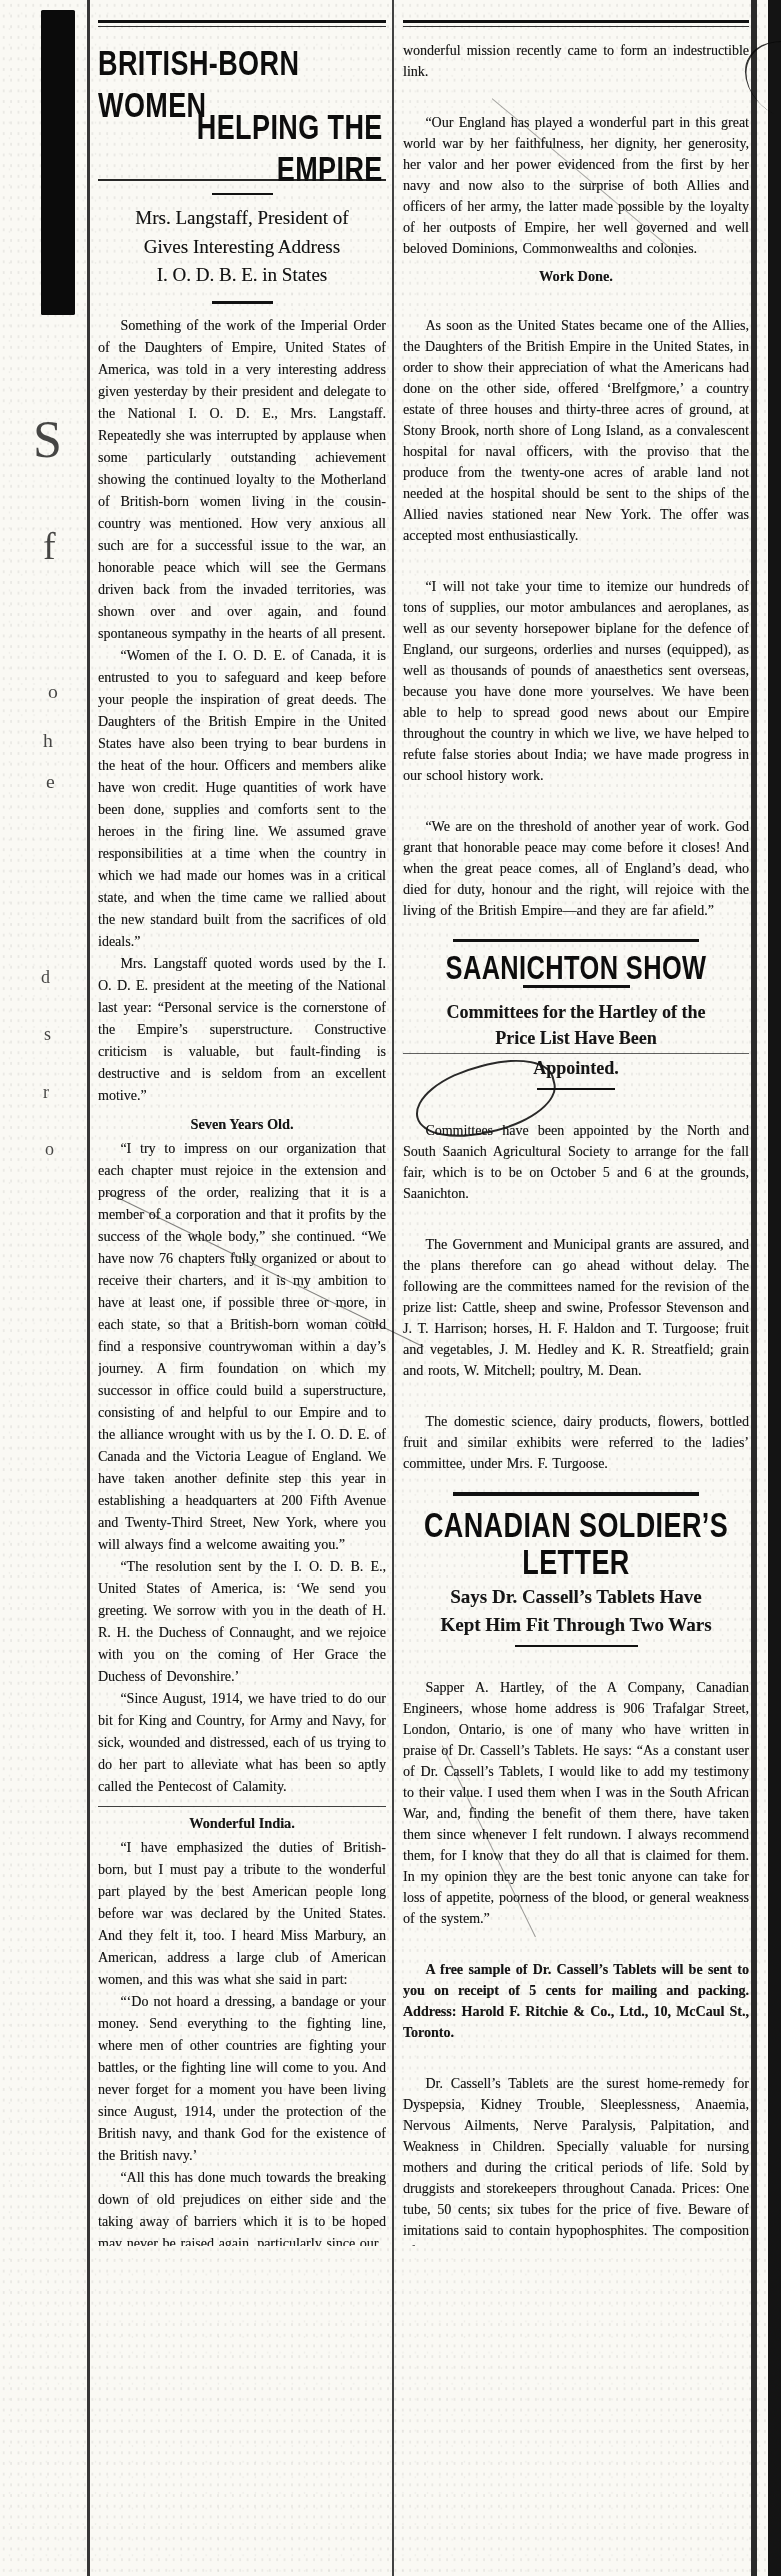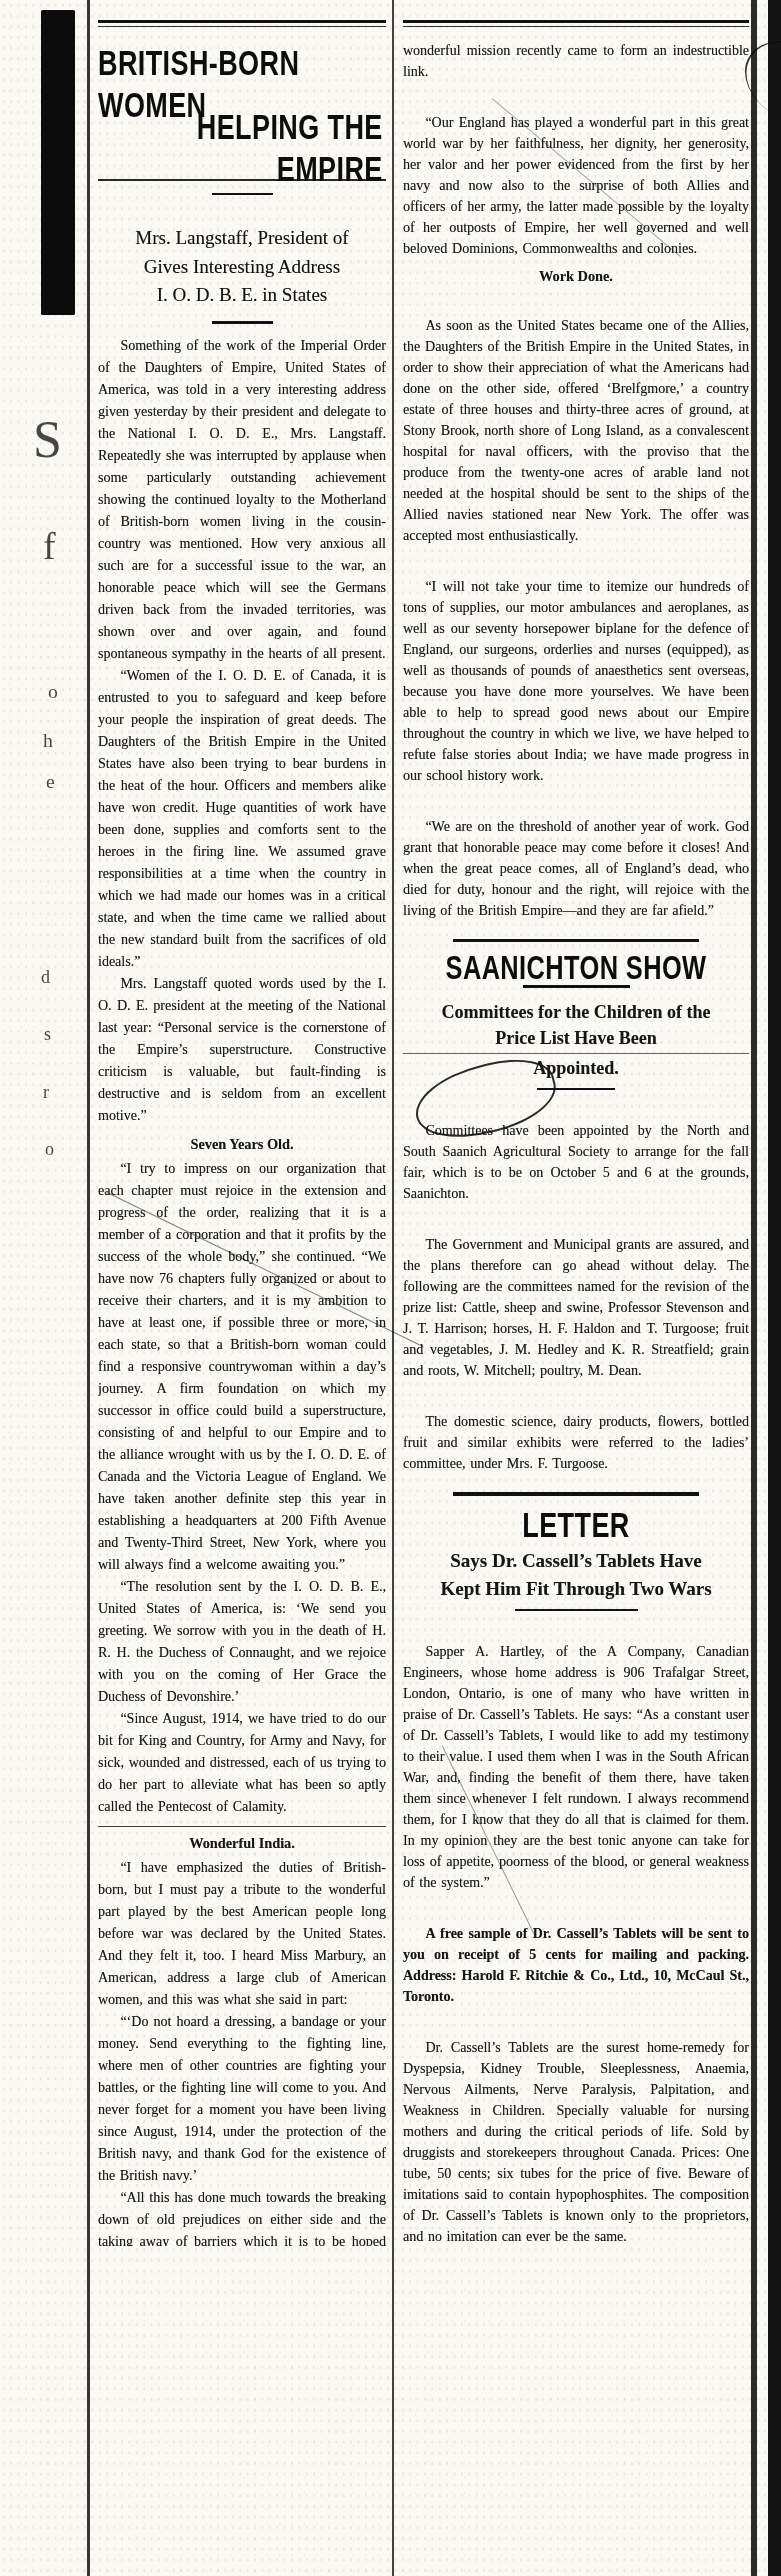--- a/index.html
+++ b/index.html
@@ -39,21 +39,21 @@
   .hr-under-head{height:2.5px;width:107px;margin:6.6px auto 11.5px auto;}
   .hr-thin-scratch{height:0.8px;opacity:.65;margin:1.6px 0;}
   
   .headline{font-family:"Liberation Sans",sans-serif;font-weight:700;line-height:1.18;letter-spacing:0.4px;color:#0d0d0d;}
   .headline .tall{display:inline-block;transform:scaleY(1.3);transform-origin:center top;}
   .h1a{font-size:27px;margin-top:16.4px;text-align:left;}
   .h1b{font-size:27px;text-align:right;padding-right:3.3px;}
   .h2{font-size:25.4px;text-align:center;margin-top:1.6px;}
   .h3{font-size:27px;text-align:center;margin-top:3.3px;line-height:1.35;}
   
-  .deck{font-size:19px;text-align:center;line-height:1.5;margin-top:29px;color:#121212;text-shadow:0.2px 0.2px 0 rgba(0,0,0,.35);}
+  .deck{font-size:19px;text-align:center;line-height:1.5;margin-top:9px;color:#121212;text-shadow:0.2px 0.2px 0 rgba(0,0,0,.35);}
   .deck-bold{font-weight:700;font-size:18px;line-height:1.45;text-align:center;margin-top:8.2px;text-shadow:0.2px 0.2px 0 rgba(0,0,0,.3);}
   
   .bp{
     font-size:14px;line-height:22px;text-align:justify;margin:0;
     text-indent:1.6em;word-spacing:1.2px;
     text-shadow:0.2px 0.2px 0 rgba(0,0,0,.4);
   }
   .col-r .bp{line-height:21px;margin-top:30px;}
   .bp.noindent{text-indent:0;}
   .bp.boldp{font-weight:700;}
@@ -148,33 +148,34 @@
 
     <p class="bp">As soon as the United States became one of the Allies, the Daughters of the British Empire in the United States, in order to show their appreciation of what the Americans had done on the other side, offered ‘Brelfgmore,’ a country estate of three houses and thirty-three acres of ground, at Stony Brook, north shore of Long Island, as a convalescent hospital for naval officers, with the proviso that the produce from the twenty-one acres of arable land not needed at the hospital should be sent to the ships of the Allied navies stationed near New York. The offer was accepted most enthusiastically.</p>
     <p class="bp">“I will not take your time to itemize our hundreds of tons of supplies, our motor ambulances and aeroplanes, as well as our seventy horsepower biplane for the defence of England, our surgeons, orderlies and nurses (equipped), as well as thousands of pounds of anaesthetics sent overseas, because you have done more yourselves. We have been able to help to spread good news about our Empire throughout the country in which we live, we have helped to refute false stories about India; we have made progress in our school history work.</p>
     <p class="bp">“We are on the threshold of another year of work. God grant that honorable peace may come before it closes! And when the great peace comes, all of England’s dead, who died for duty, honour and the right, will rejoice with the living of the British Empire—and they are far afield.”</p>
 
     <div class="hr hr-med"></div>
     <div class="headline h2"><span class="tall">SAANICHTON SHOW</span></div>
     <div class="hr hr-under-head"></div>
 
     <div class="deck-bold">
-      <div>Committees for the Children of the</div>
+      <div>Committees for the Hartley of the</div>
       <div>Price List Have Been</div>
       <div class="hr hr-thin-scratch"></div>
       <div>Appointed.</div>
     </div>
     <div class="hr hr-under-head" style="width:78px;"></div>
 
     <p class="bp">Committees have been appointed by the North and South Saanich Agricultural Society to arrange for the fall fair, which is to be on October 5 and 6 at the grounds, Saanichton.</p>
     <p class="bp">The Government and Municipal grants are assured, and the plans therefore can go ahead without delay. The following are the committees named for the revision of the prize list: Cattle, sheep and swine, Professor Stevenson and J. T. Harrison; horses, H. F. Haldon and T. Turgoose; fruit and vegetables, J. M. Hedley and K. R. Streatfield; grain and roots, W. Mitchell; poultry, M. Dean.</p>
     <p class="bp">The domestic science, dairy products, flowers, bottled fruit and similar exhibits were referred to the ladies’ committee, under Mrs. F. Turgoose.</p>
 
     <div class="hr hr-med"></div>
     <div class="headline h3">
+      <div><span class="tall">CANADIAN SOLDIER’S</span></div>
       <div><span class="tall">LETTER</span></div>
     </div>
 
     <div class="deck-bold" style="font-size:19px;">
       <div>Says Dr. Cassell’s Tablets Have</div>
       <div>Kept Him Fit Through Two Wars</div>
     </div>
     <div class="hr hr-under-head" style="width:123px;height:2px;"></div>
 
     <p class="bp">Sapper A. Hartley, of the A Company, Canadian Engineers, whose home address is 906 Trafalgar Street, London, Ontario, is one of many who have written in praise of Dr. Cassell’s Tablets. He says: “As a constant user of Dr. Cassell’s Tablets, I would like to add my testimony to their value. I used them when I was in the South African War, and, finding the benefit of them there, have taken them since whenever I felt rundown. I always recommend them, for I know that they do all that is claimed for them. In my opinion they are the best tonic anyone can take for loss of appetite, poorness of the blood, or general weakness of the system.”</p>

